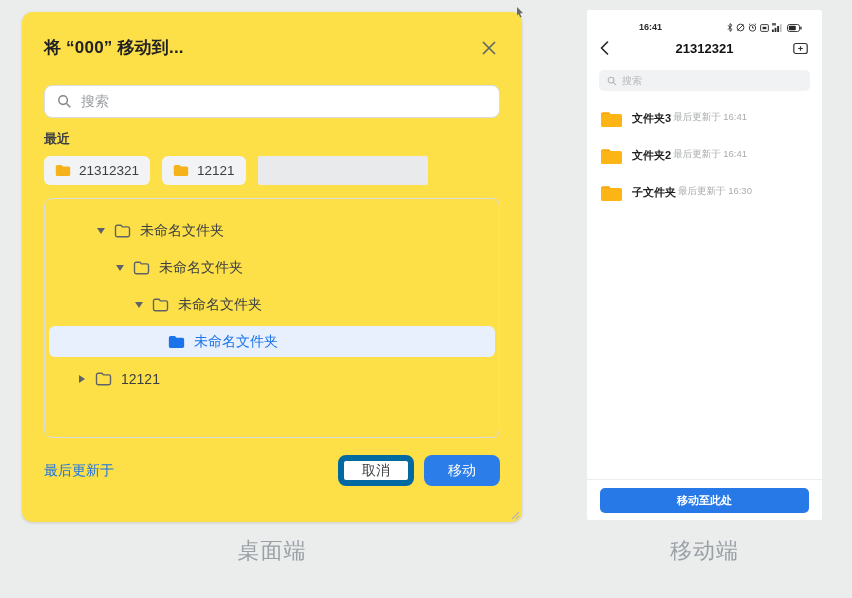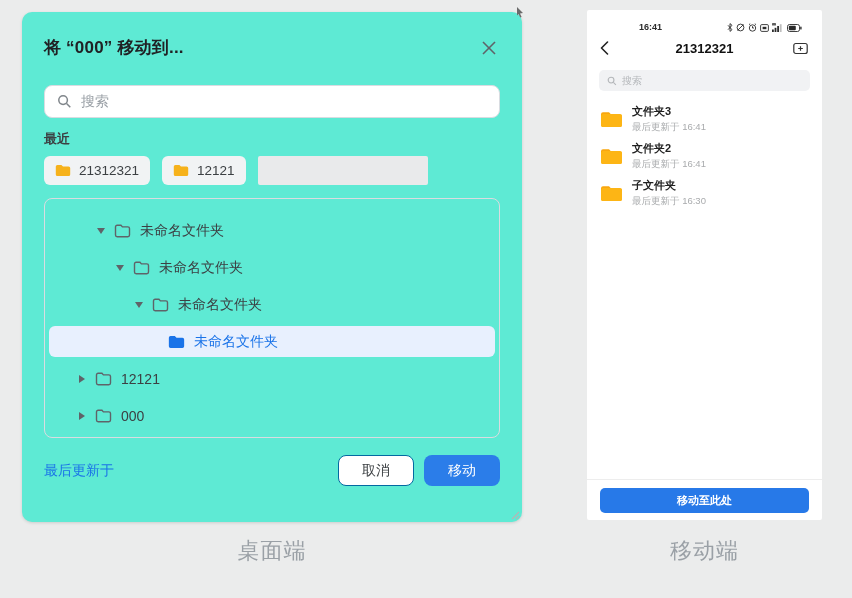--- a/index.html
+++ b/index.html
@@ -6,21 +6,21 @@
   html,body { width:852px; height:598px; }
   body {
     background:#ebecec;
     font-family:"Liberation Sans","DejaVu Sans",sans-serif;
     position:relative; overflow:hidden;
   }
 
   
   .desktop-card {
     position:absolute; left:22px; top:12px; width:500px; height:510px;
-    background:#5eead4; border-radius:10px;
+    background:#fde047; border-radius:10px;
     box-shadow:0 1px 3px rgba(60,64,67,.18);
     padding:0 22px; display:flex; flex-direction:column;
   }
   .dlg-header { margin-top:24px; display:flex; align-items:center; }
   .dlg-title { font-size:17px; font-weight:bold; color:#202124; letter-spacing:.2px; }
   .dlg-close { margin-left:auto; width:22px; height:22px; cursor:pointer;
     display:flex; align-items:center; justify-content:center; }
   .dlg-close svg { stroke:#5f6368; }
 
   .search-box {
@@ -57,21 +57,21 @@
   .trow.selected {
     height:31px; margin:3px 4px; border-radius:6px; background:#e8f0fe;
     padding-left:119px;
   }
   .trow.selected .tlabel { color:#1a73e8; }
 
   .dlg-footer { margin-top:17px; display:flex; align-items:center; }
   .link-new-folder { font-size:14px; color:#1a73e8; cursor:pointer; }
   .btn { height:31px; width:76px; border-radius:8px; font-size:14px;
     display:flex; align-items:center; justify-content:center; cursor:pointer; }
-  .btn-cancel { margin-left:auto; background:#fff; border:1px solid #0369a1; color:#3c4043; }
+  .btn-cancel { margin-left:auto; background:#fff; border:6px solid #0369a1; color:#3c4043; }
   .btn-move { margin-left:10px; background:#2b7de9; color:#fff; border:none; }
 
   .resize-grip { position:absolute; right:2px; bottom:2px; }
   .cursor-artifact { position:absolute; right:-3px; top:-6px; }
 
   .caption { position:absolute; top:536px; font-size:22px; color:#9aa0a6;
     text-align:center; letter-spacing:1px; }
   .caption-desktop { left:22px; width:500px; }
   .caption-mobile { left:587px; width:235px; }
 
@@ -92,21 +92,21 @@
   .nav-add { width:18px; height:18px; display:flex; align-items:center;
     justify-content:center; cursor:pointer; }
 
   .m-search { margin:6px 12px 0; height:21px; background:#f1f2f4; border-radius:5px;
     display:flex; align-items:center; padding:0 8px; gap:5px; }
   .m-search .ph { font-size:10px; color:#b4b7ba; }
 
   .m-list { margin-top:9px; flex:1; }
   .m-item { display:flex; align-items:center; padding:4px 13px; height:37px; cursor:pointer; }
   .m-item .mficon { margin-right:9px; display:flex; }
-  .m-item .mtxt { display:flex; flex-direction:column; gap:2px; }
+  .m-item .mtxt { display:flex; flex-direction:row; gap:2px; }
   .m-name { font-size:11px; font-weight:bold; color:#212121; }
   .m-meta { font-size:9.5px; color:#a9abad; }
 
   .m-divider { height:1px; background:#ededed; }
   .m-bottom { height:40px; display:flex; align-items:center; padding:0 13px; }
   .m-action {
     flex:1; height:25px; background:#2779e8; border-radius:5px; border:none;
     color:#fff; font-size:11px; font-weight:bold; display:flex;
     align-items:center; justify-content:center; cursor:pointer;
     font-family:"Liberation Sans","DejaVu Sans",sans-serif;
@@ -205,31 +205,20 @@
           <span class="tri-right"></span>
         </span>
       <span class="ficon">
         <svg width="17" height="14" viewBox="0 0 20 17" fill="none" stroke="#5f6368" stroke-width="1.7">
           <path d="M1.5 3.5a2 2 0 0 1 2-2h4.6l1.8 2h6.6a2 2 0 0 1 2 2v8a2 2 0 0 1-2 2h-13a2 2 0 0 1-2-2z"></path>
         </svg>
         </span>
       <span class="tlabel">12121</span>
     </div>
 
-    <div class="trow lvl0">
-      <span class="arrow">
-          <span class="tri-right"></span>
-        </span>
-      <span class="ficon">
-        <svg width="17" height="14" viewBox="0 0 20 17" fill="none" stroke="#5f6368" stroke-width="1.7">
-          <path d="M1.5 3.5a2 2 0 0 1 2-2h4.6l1.8 2h6.6a2 2 0 0 1 2 2v8a2 2 0 0 1-2 2h-13a2 2 0 0 1-2-2z"></path>
-        </svg>
-        </span>
-      <span class="tlabel">000</span>
-    </div>
 
   </div>
 
   <div class="dlg-footer">
     <span class="link-new-folder">最后更新于</span>
     <button class="btn btn-cancel">取消</button>
     <button class="btn btn-move">移动</button>
   </div>
 
   <svg class="cursor-artifact" width="10" height="12" viewBox="0 0 10 12">

